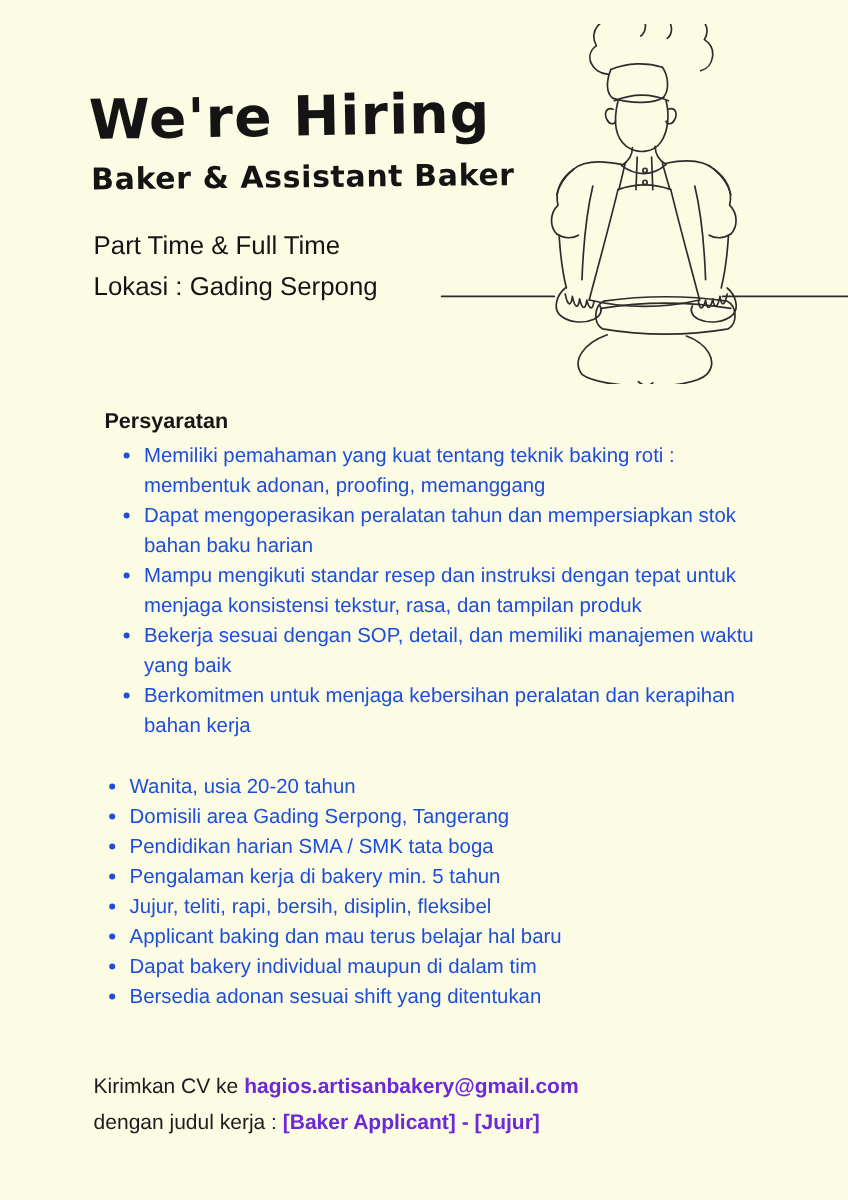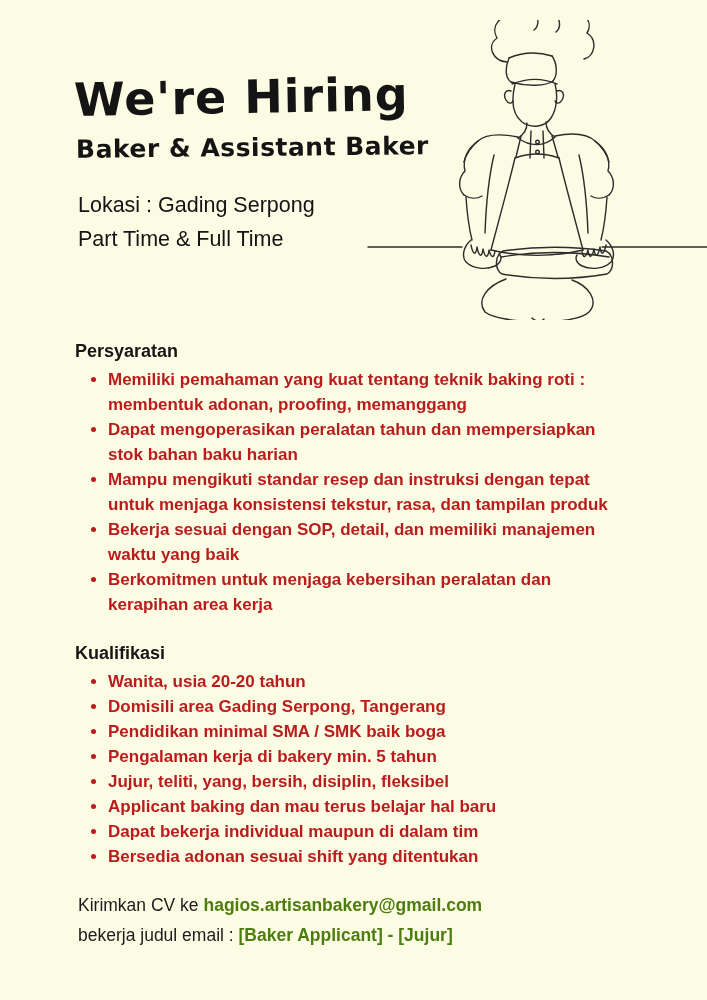--- a/index.html
+++ b/index.html
@@ -26,43 +26,43 @@
   }
   .meta {
     position:absolute; left:78px; top:188px;
     font-size:21.5px; line-height:34px; color:#141414;
   }
 
   .art { position:absolute; left:360px; top:20px; width:347px; height:300px; }
   .art svg { display:block; }
 
   .section { position:absolute; left:75px; width:548px; }
-  .section-requirements { top:341px; }
+  .section-requirements { top:341px;margin-left:12px; }
   .section-qualifications { top:643px; }
   .section h3 { margin:0 0 5px 0; font-size:18px; font-weight:bold; color:#161616; }
   .section ul { margin:0; padding:0 0 0 33px; list-style:disc outside; }
-  .section li { font-size:17px; line-height:25px; color:#b91c1c;font-weight:bold; }
+  .section li { font-size:17px; line-height:25px; color:#1d4ed8; }
 
   .contact {
     position:absolute; left:78px; top:891px;
     font-size:17.5px; line-height:29.5px; color:#1c1c1c;
   }
-  .contact strong { font-weight:bold; color:#4d7c0f; }
+  .contact strong { font-weight:bold; color:#6d28d9; }
 </style>
 </head>
 <body>
 
 <div class="poster">
 
   <h1 class="title">We're Hiring</h1>
   <h2 class="subtitle">Baker &amp; Assistant Baker</h2>
 
   <div class="meta">
+    <div>Part Time &amp; Full Time</div>
     <div>Lokasi : Gading Serpong</div>
-    <div>Part Time &amp; Full Time</div>
   </div>
 
   <div class="art">
     <svg width="347" height="300" viewBox="360 20 347 300" fill="none" stroke="#2c2c2c" stroke-width="1.4" stroke-linecap="round" stroke-linejoin="round">
 
       <path d="M368,247 L462,247"></path>
       <path d="M602,247 L707,247"></path>
 
       <path d="M507,62 C493,61 486,46 497,38 C490,26 501,13 514,18 C517,5 534,1 543,11 C550,0 567,2 570,14 C583,9 594,22 587,33 C598,40 595,56 584,59"></path>
       <path d="M536,13 C539,21 538,27 534,30"></path>
@@ -119,36 +119,35 @@
     </svg>
   </div>
 
   <section class="section section-requirements">
     <h3>Persyaratan</h3>
     <ul>
       <li>Memiliki pemahaman yang kuat tentang teknik baking roti : membentuk adonan, proofing, memanggang</li>
       <li>Dapat mengoperasikan peralatan tahun dan mempersiapkan stok bahan baku harian</li>
       <li>Mampu mengikuti standar resep dan instruksi dengan tepat untuk menjaga konsistensi tekstur, rasa, dan tampilan produk</li>
       <li>Bekerja sesuai dengan SOP, detail, dan memiliki manajemen waktu yang baik</li>
-      <li>Berkomitmen untuk menjaga kebersihan peralatan dan kerapihan area kerja</li>
+      <li>Berkomitmen untuk menjaga kebersihan peralatan dan kerapihan bahan kerja</li>
     </ul>
   </section>
 
   <section class="section section-qualifications">
-    <h3>Kualifikasi</h3>
     <ul>
       <li>Wanita, usia 20-20 tahun</li>
       <li>Domisili area Gading Serpong, Tangerang</li>
-      <li>Pendidikan minimal SMA / SMK baik boga</li>
+      <li>Pendidikan harian SMA / SMK tata boga</li>
       <li>Pengalaman kerja di bakery min. 5 tahun</li>
-      <li>Jujur, teliti, yang, bersih, disiplin, fleksibel</li>
+      <li>Jujur, teliti, rapi, bersih, disiplin, fleksibel</li>
       <li>Applicant baking dan mau terus belajar hal baru</li>
-      <li>Dapat bekerja individual maupun di dalam tim</li>
+      <li>Dapat bakery individual maupun di dalam tim</li>
       <li>Bersedia adonan sesuai shift yang ditentukan</li>
     </ul>
   </section>
 
   <footer class="contact">
     <div><span>Kirimkan CV ke </span><strong>hagios.artisanbakery@gmail.com</strong></div>
-    <div><span>bekerja judul email : </span><strong>[Baker Applicant] - [Jujur]</strong></div>
+    <div><span>dengan judul kerja : </span><strong>[Baker Applicant] - [Jujur]</strong></div>
   </footer>
 
 </div>
 
 </body></html>

